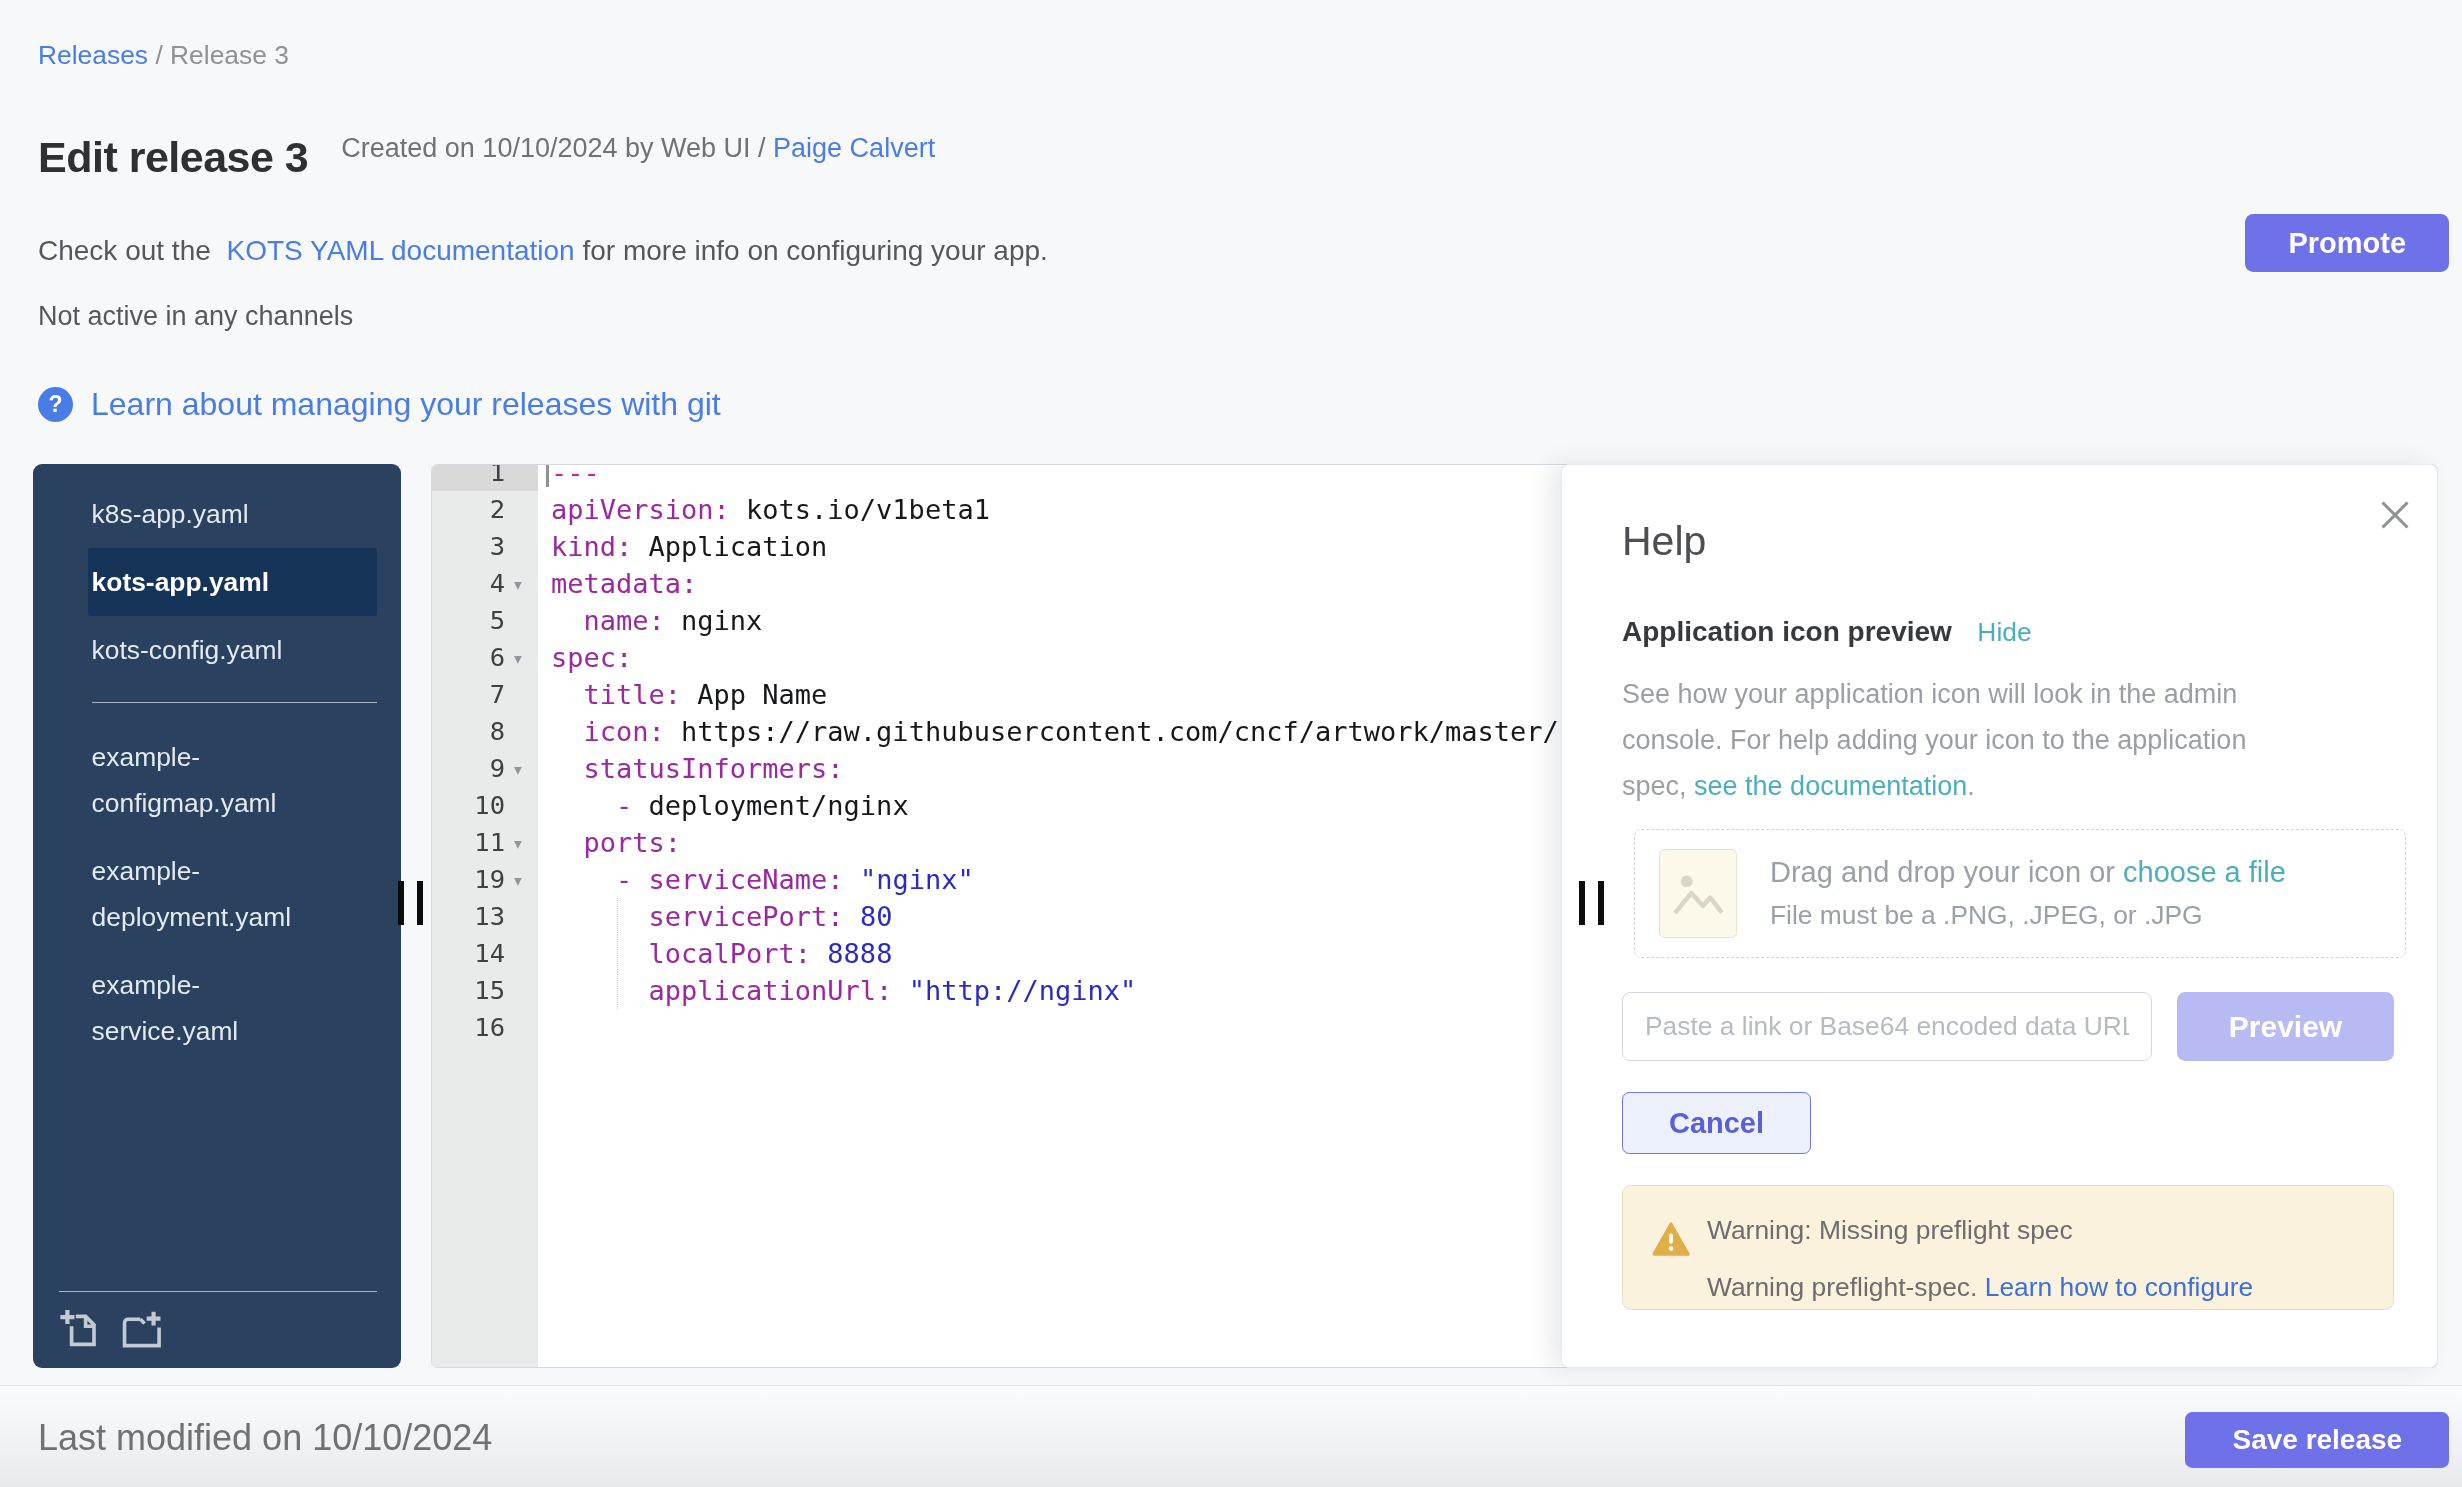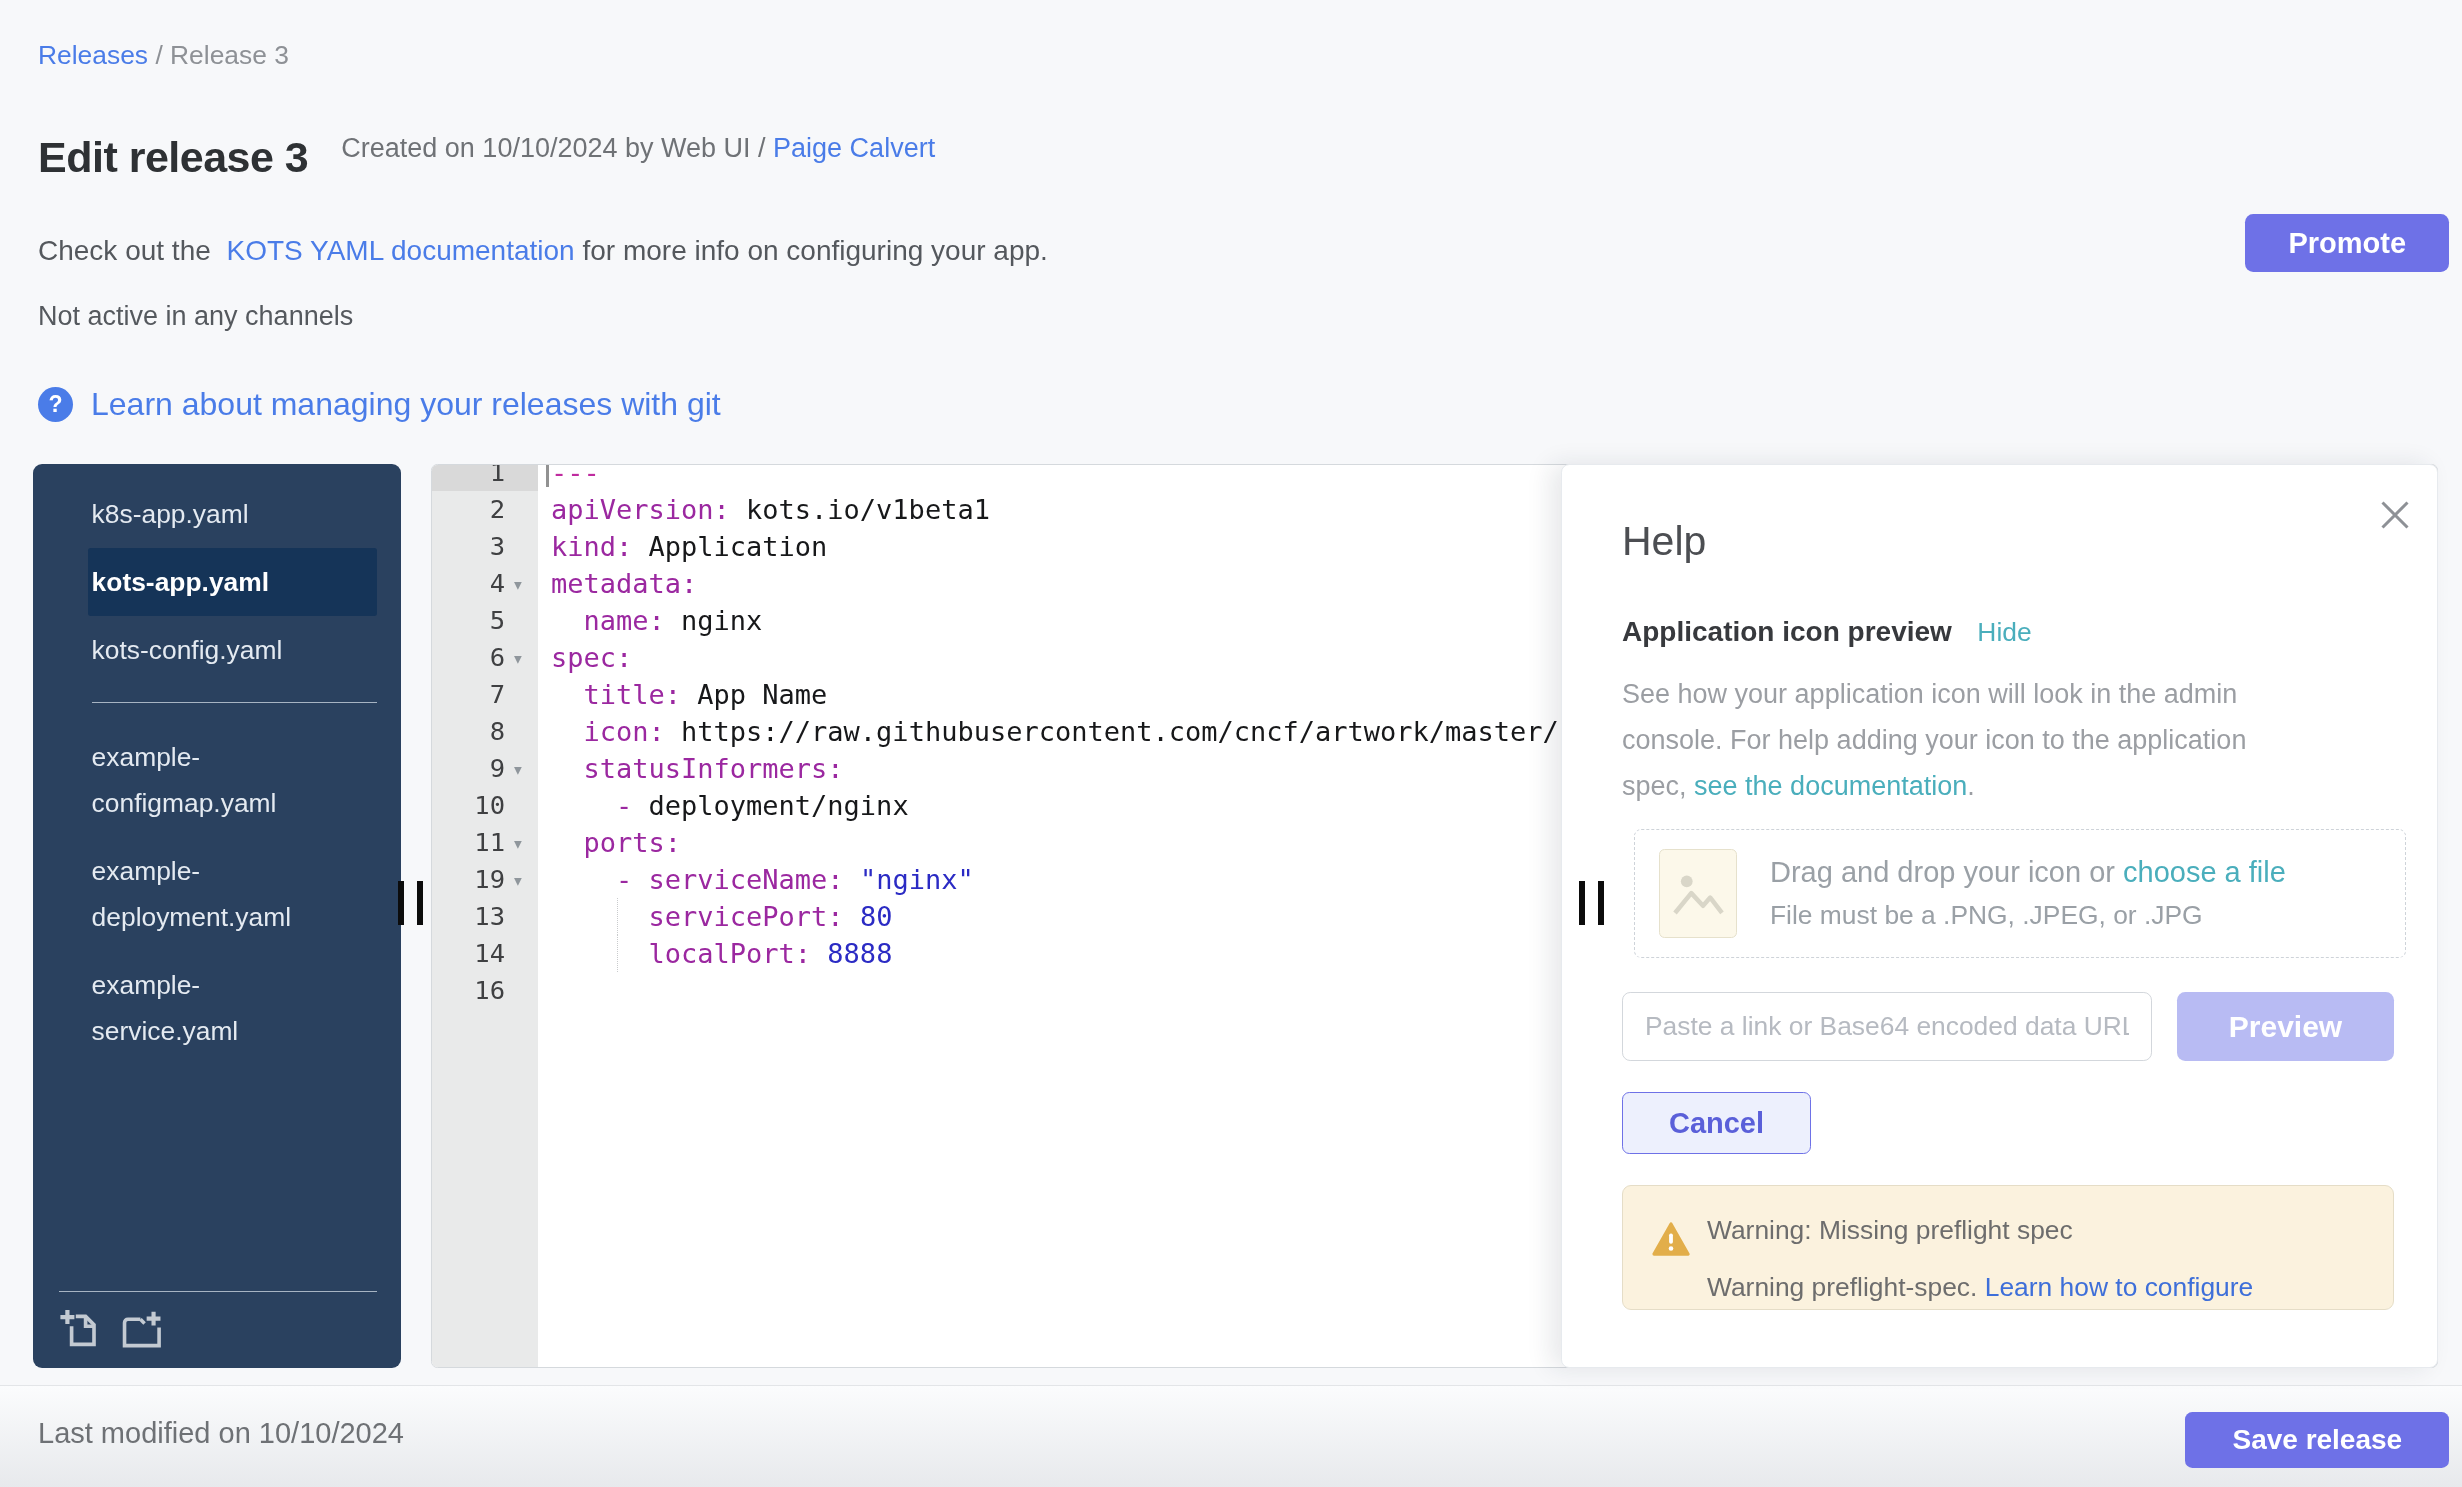--- a/index.html
+++ b/index.html
@@ -134,21 +134,21 @@
   .warn-l1 { position:absolute; left:84px; top:29px; font-size:26.4px; color:#6d6d6d; }
   .warn-l2 { position:absolute; left:84px; top:86px; font-size:26.4px; color:#6d6d6d; white-space:nowrap; }
   .warn-l2 a { color:var(--warn_link); }
 
   
   .footer {
     position:absolute; left:0; top:1385px; width:100%; height:103px;
     border-top:0.9px solid #e3e5e8;
     background:linear-gradient(180deg,#fbfcfd 0%,#e7e9ec 100%);
   }
-  .last-modified { position:absolute; left:38px; top:31px; font-size:29px; color:#6e7175; }
+  .last-modified { position:absolute; left:38px; top:31px; font-size:36px; color:#6e7175; }
   .save-btn {
     position:absolute; right:12.7px; top:25.5px; width:264px; height:56px;
     background:var(--accent); color:#fff; border:none; border-radius:7.3px;
     font-size:28px; font-weight:700; font-family:inherit; cursor:pointer;
   }
 </style>
 </head>
 <body>
 
 <div class="page">
@@ -225,20 +225,21 @@
         <div class="cl"><span class="ln">5</span><span class="code"><span class="tok-k">  name:</span><span class="tok-p"> nginx</span></span></div>
         <div class="cl"><span class="ln">6</span><span class="fold">▾</span><span class="code"><span class="tok-k">spec:</span></span></div>
         <div class="cl"><span class="ln">7</span><span class="code"><span class="tok-k">  title:</span><span class="tok-p"> App Name</span></span></div>
         <div class="cl"><span class="ln">8</span><span class="code"><span class="tok-k">  icon:</span><span class="tok-p"> https://raw.githubusercontent.com/cncf/artwork/master/</span></span></div>
         <div class="cl"><span class="ln">9</span><span class="fold">▾</span><span class="code"><span class="tok-k">  statusInformers:</span></span></div>
         <div class="cl"><span class="ln">10</span><span class="code"><span class="tok-k">    - </span><span class="tok-p">deployment/nginx</span></span></div>
         <div class="cl"><span class="ln">11</span><span class="fold">▾</span><span class="code"><span class="tok-k">  ports:</span></span></div>
         <div class="cl"><span class="ln">19</span><span class="fold">▾</span><span class="code"><span class="tok-k">    - </span><span class="tok-k">serviceName:</span><span class="tok-p"> </span><span class="tok-s">"nginx"</span></span></div>
         <div class="cl guide"><span class="ln">13</span><span class="code"><span class="tok-k">      servicePort:</span><span class="tok-p"> </span><span class="tok-s">80</span></span></div>
         <div class="cl guide"><span class="ln">14</span><span class="code"><span class="tok-k">      localPort:</span><span class="tok-p"> </span><span class="tok-s">8888</span></span></div>
+        <div class="cl guide"><span class="ln">15</span><span class="code"><span class="tok-k">      applicationUrl:</span><span class="tok-p"> </span><span class="tok-s">"http://nginx"</span></span></div>
         <div class="cl"><span class="ln">16</span><span class="code"></span></div>
       </div>
   </div>
 
   <div class="help-panel">
     <span class="close">
       <svg width="40" height="40" viewBox="0 0 24 24">
           <path d="M4.5 4.5 L19.5 19.5 M19.5 4.5 L4.5 19.5" stroke="#8e9196" stroke-width="1.8" fill="none"></path>
         </svg>
     </span>

